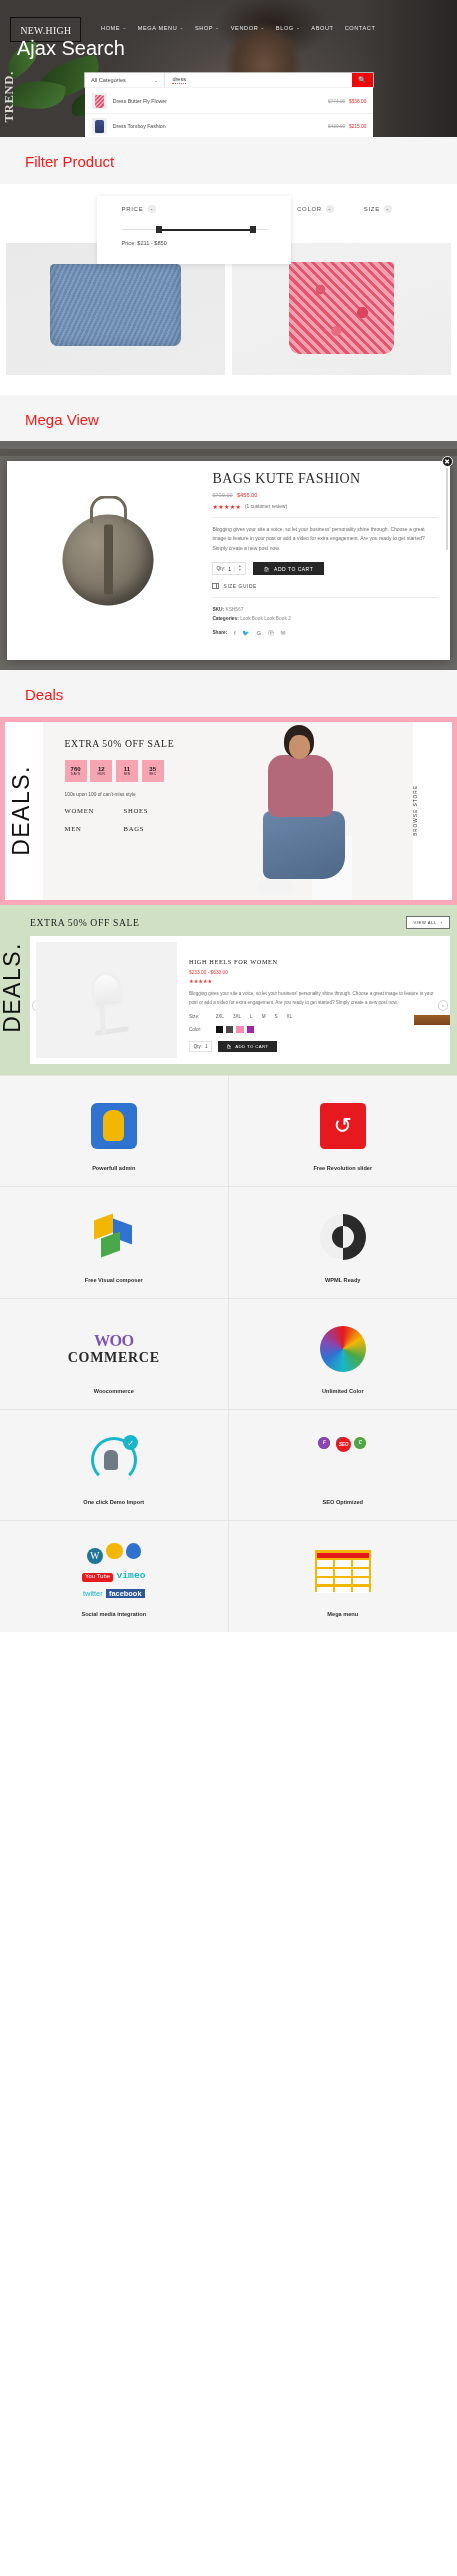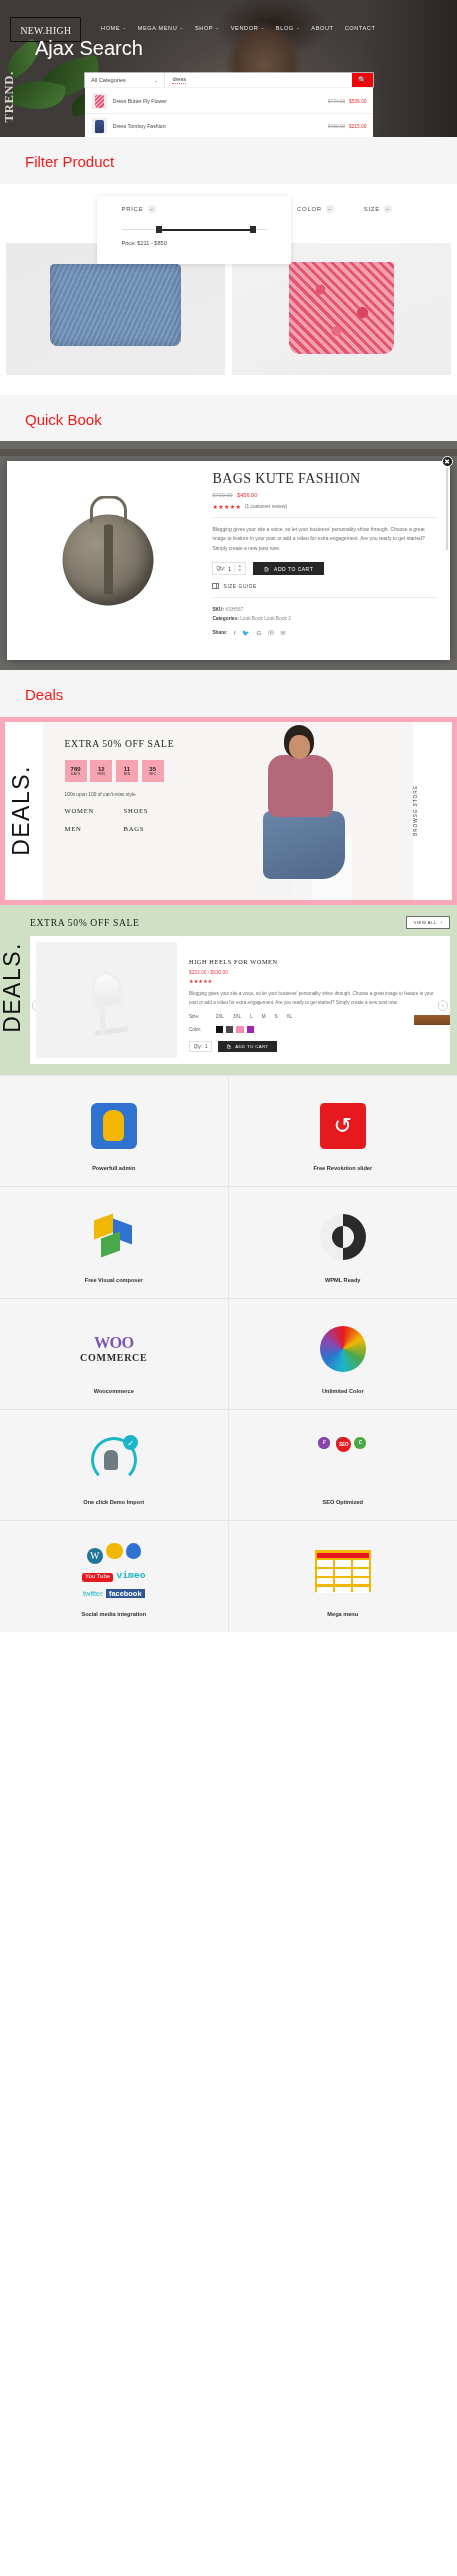--- a/index.html
+++ b/index.html
@@ -68,21 +68,21 @@
     display:flex; gap: 11px; align-items:center;
   }
   .nav a {
     color: #e9e9e9; font-size: 5.6px; letter-spacing: 0.6px;
     text-decoration:none; display:flex; align-items:center; gap:2.2px;
     font-family:"Liberation Sans", sans-serif;
   }
   .caret { font-size: 4.5px; opacity:.85; }
 
   .hero-title {
-    position:absolute; left: 35px; top: 37px;
+    position:absolute; left: 17px; top: 37px;
     font-size: 20px; color:#fff; font-weight: 400;
     font-family:"Liberation Sans", sans-serif;
   }
 
   
   .search-wrap { position: absolute; left: 85px; top: 73px; width: 288px; }
   .search-bar {
     display:flex; background:#fff; height: 14px; align-items: stretch;
     box-shadow: 0 0 0 0.7px #e6e6e6;
   }
@@ -331,21 +331,21 @@
   .ic-visual { width: 46px; height: 46px; position:relative; }
   .ic-visual i { position:absolute; display:block; }
   .v1 { left: 3px; top: 3px; width: 19.3px; height: 19.3px; background:#f2b705; transform: skewY(-20deg); }
   .v2 { left: 22px; top: 7.4px; width: 19.3px; height: 19.3px; background:#2f72d0; transform: skewY(20deg); }
   .v3 { left: 10.4px; top: 21px; width: 19.3px; height: 19.3px; background:#4aa84a; transform: skewY(-20deg); }
   .ic-wpml { width: 46px; height: 46px; border-radius:50%; background: conic-gradient(#2a2a2a 0 50%, #efefef 50% 100%); position:relative; }
   .ic-wpml::after { content:''; position:absolute; left: 12px; top: 12px; width: 22px; height: 22px; border-radius:50%;
     background: conic-gradient(#efefef 0 50%, #2a2a2a 50% 100%); }
   .ic-woo { text-align:center; color:#7f54b3; font-family:"Liberation Serif", serif; line-height:1.1; }
   .ic-woo .w1 { font-size: 16.3px; font-weight:700; letter-spacing:-0.7px; }
-  .ic-woo .w2 { font-size: 10px; font-weight:700; letter-spacing:0.7px; color:#2a2a2a; }
+  .ic-woo .w2 { font-size: 14px; font-weight:700; letter-spacing:0.7px; color:#2a2a2a; }
   .ic-color { width: 46px; height: 46px; border-radius:50%;
     background: conic-gradient(#e6191f,#f2b705,#4aa84a,#19b6c9,#2f72d0,#8e44ad,#e6191f); }
   .ic-demo { width: 46px; height: 46px; position:relative; }
   .ic-demo .circ { position:absolute; inset:0; border:3px solid #19b6c9; border-radius:50%; border-bottom-color: transparent; }
   .ic-demo .chk { position:absolute; right: -1.5px; top: -1.5px; width: 15px; height: 15px; border-radius:50%; background:#19b6c9; color:#fff; font-size: 8.2px; display:flex; align-items:center; justify-content:center; }
   .ic-demo .hand { position:absolute; left: 13.4px; top: 13.4px; width: 13.4px; height: 19.3px; background:#6f7b83; border-radius: 6px 6px 3px 3px; }
   .ic-seo { width: 55px; height: 46px; position:relative; }
   .ic-seo i { position:absolute; width: 12px; height: 12px; border-radius:50%; display:flex; align-items:center; justify-content:center; color:#fff; font-size:4.5px; font-weight:700;}
   .ic-social { text-align:center; line-height: 1.25; }
   .yt { display:inline-block; background:#e6191f; color:#fff; font-size:6px; padding: 0.7px 3px; border-radius:2.2px; }
@@ -477,21 +477,21 @@
       </div>
     </div>
 
     <div class="prod-row">
       <div class="prod-card denim"></div>
       <div class="prod-card floral"></div>
     </div>
   </div>
 
   <div class="section-band">
-    <div class="section-title">Quick Book</div>
+    <div class="section-title">Mega View</div>
   </div>
 
   <div class="qv-stage">
     <div class="qv-topbar"></div>
     <div class="qv-modal">
       <div class="qv-close">✖</div>
       <div class="qv-left">
         <div class="qv-bag"></div>
       </div>
       <div class="qv-right">

